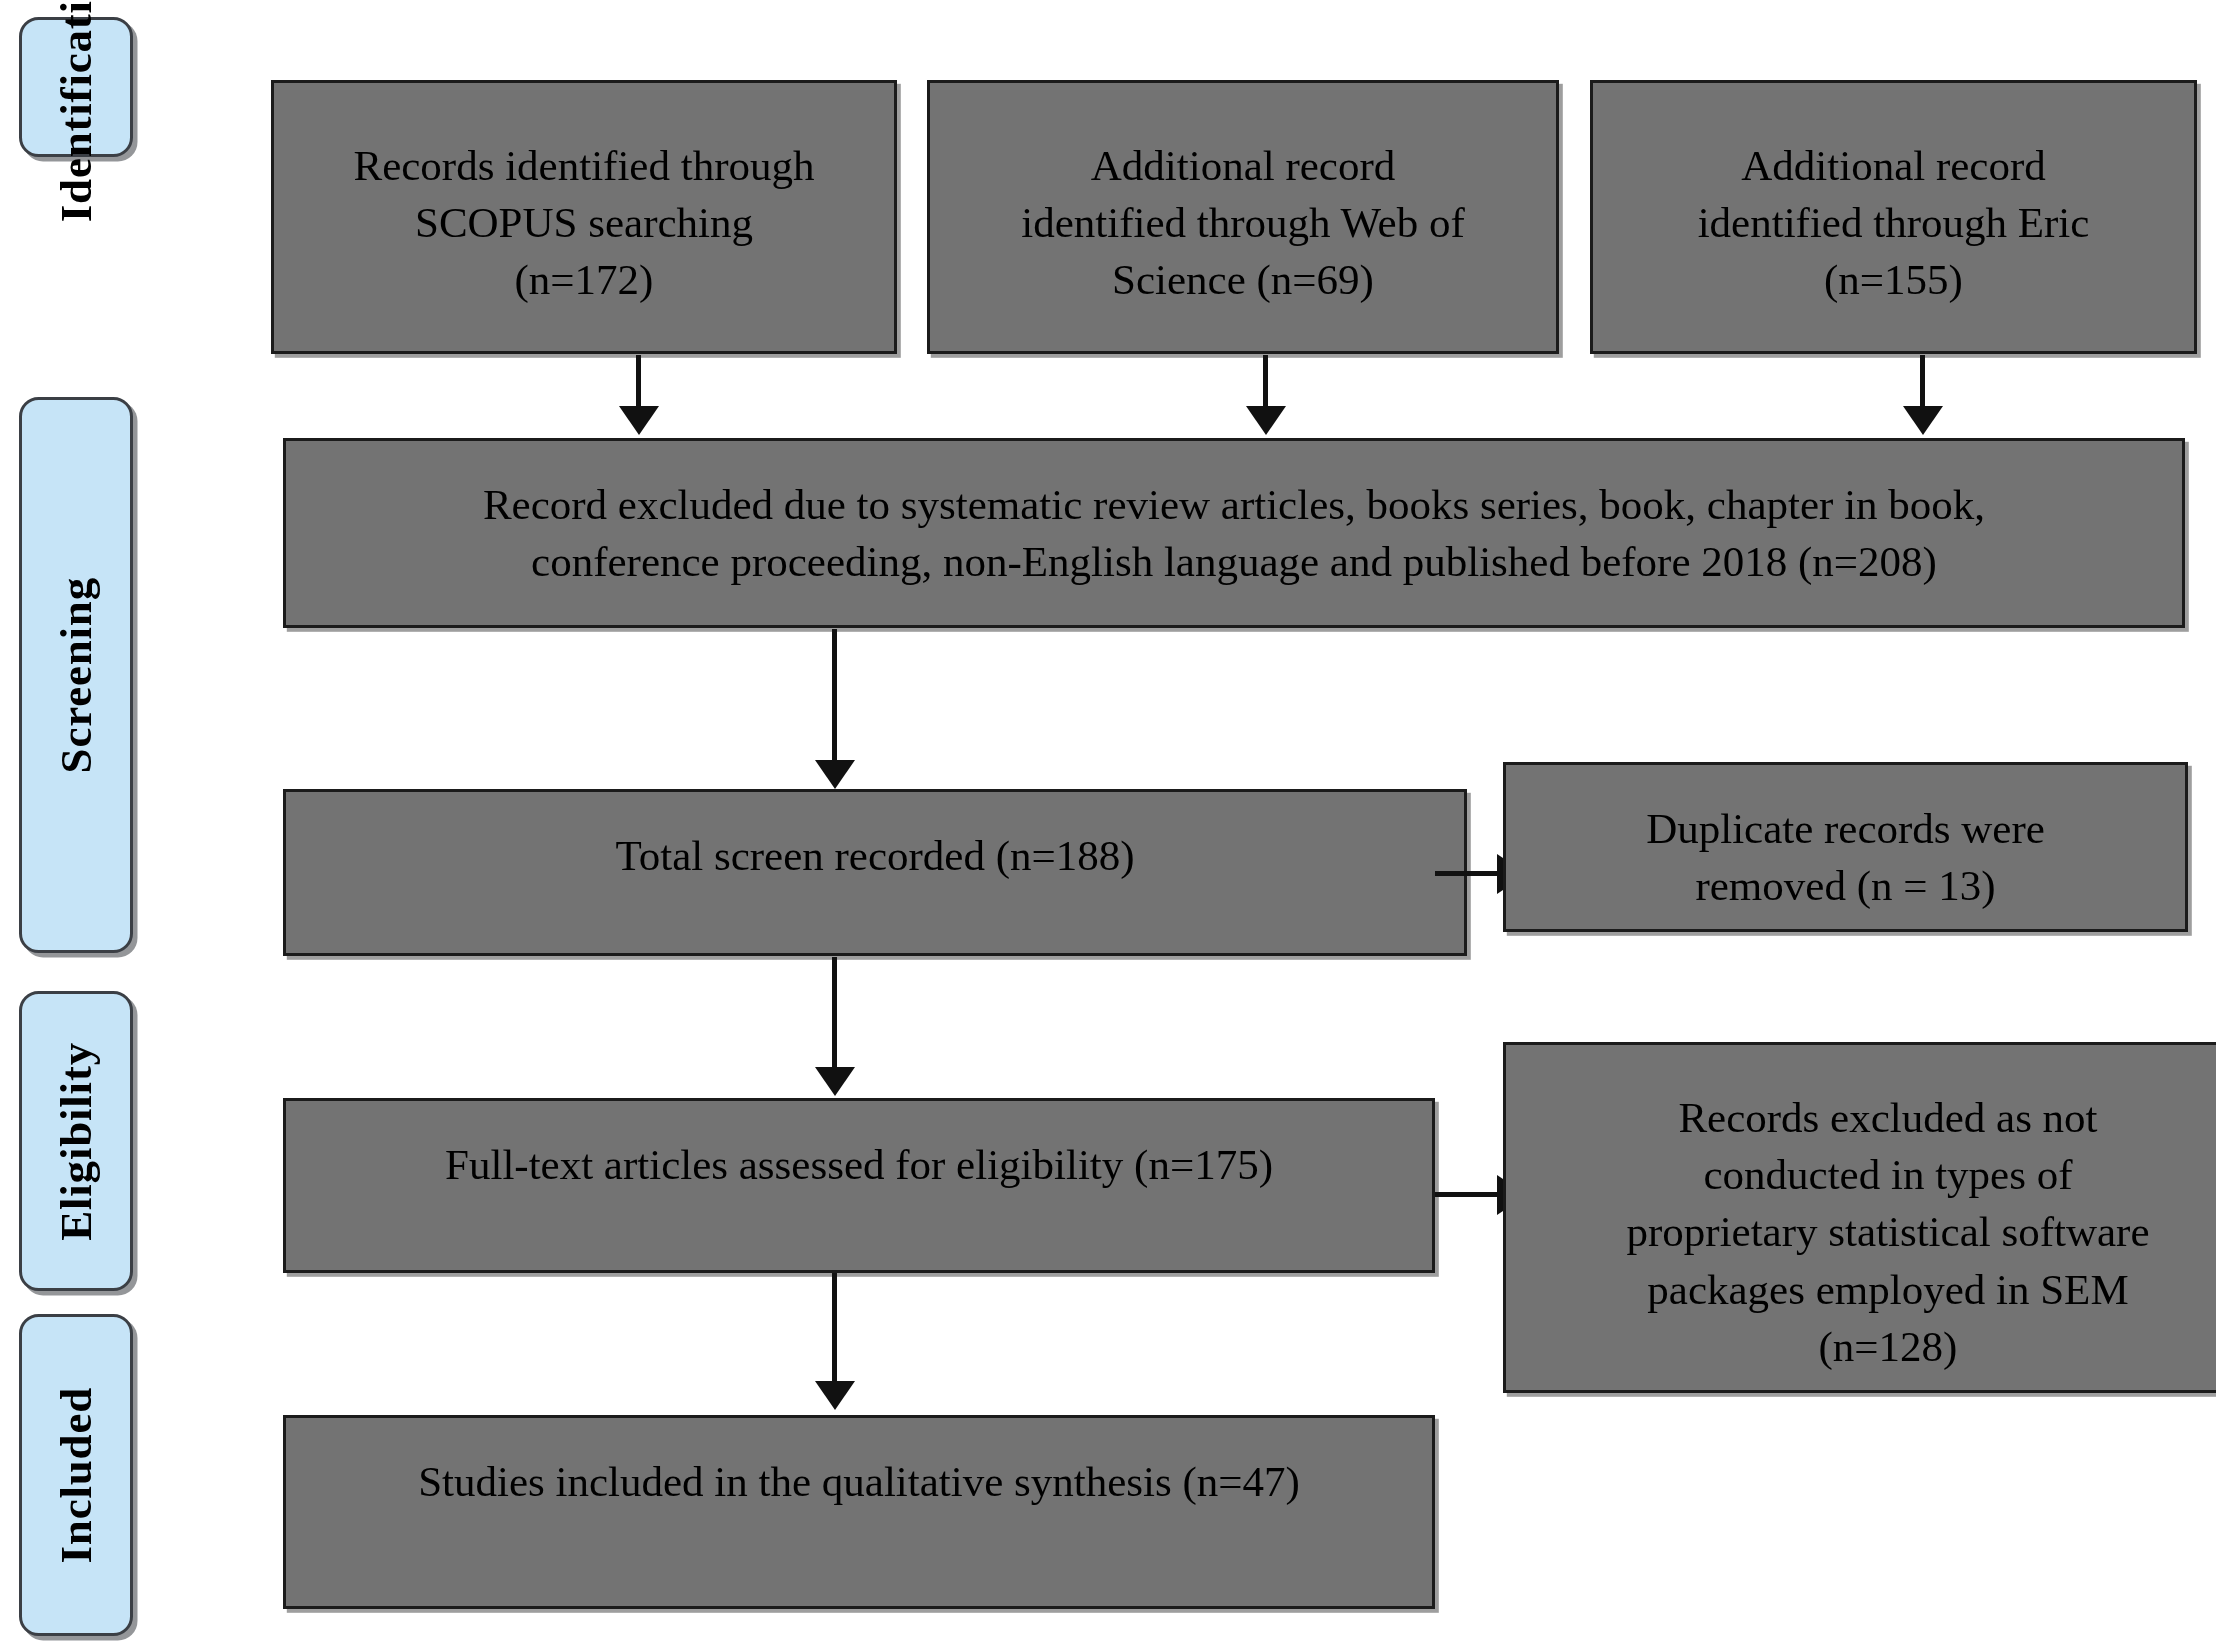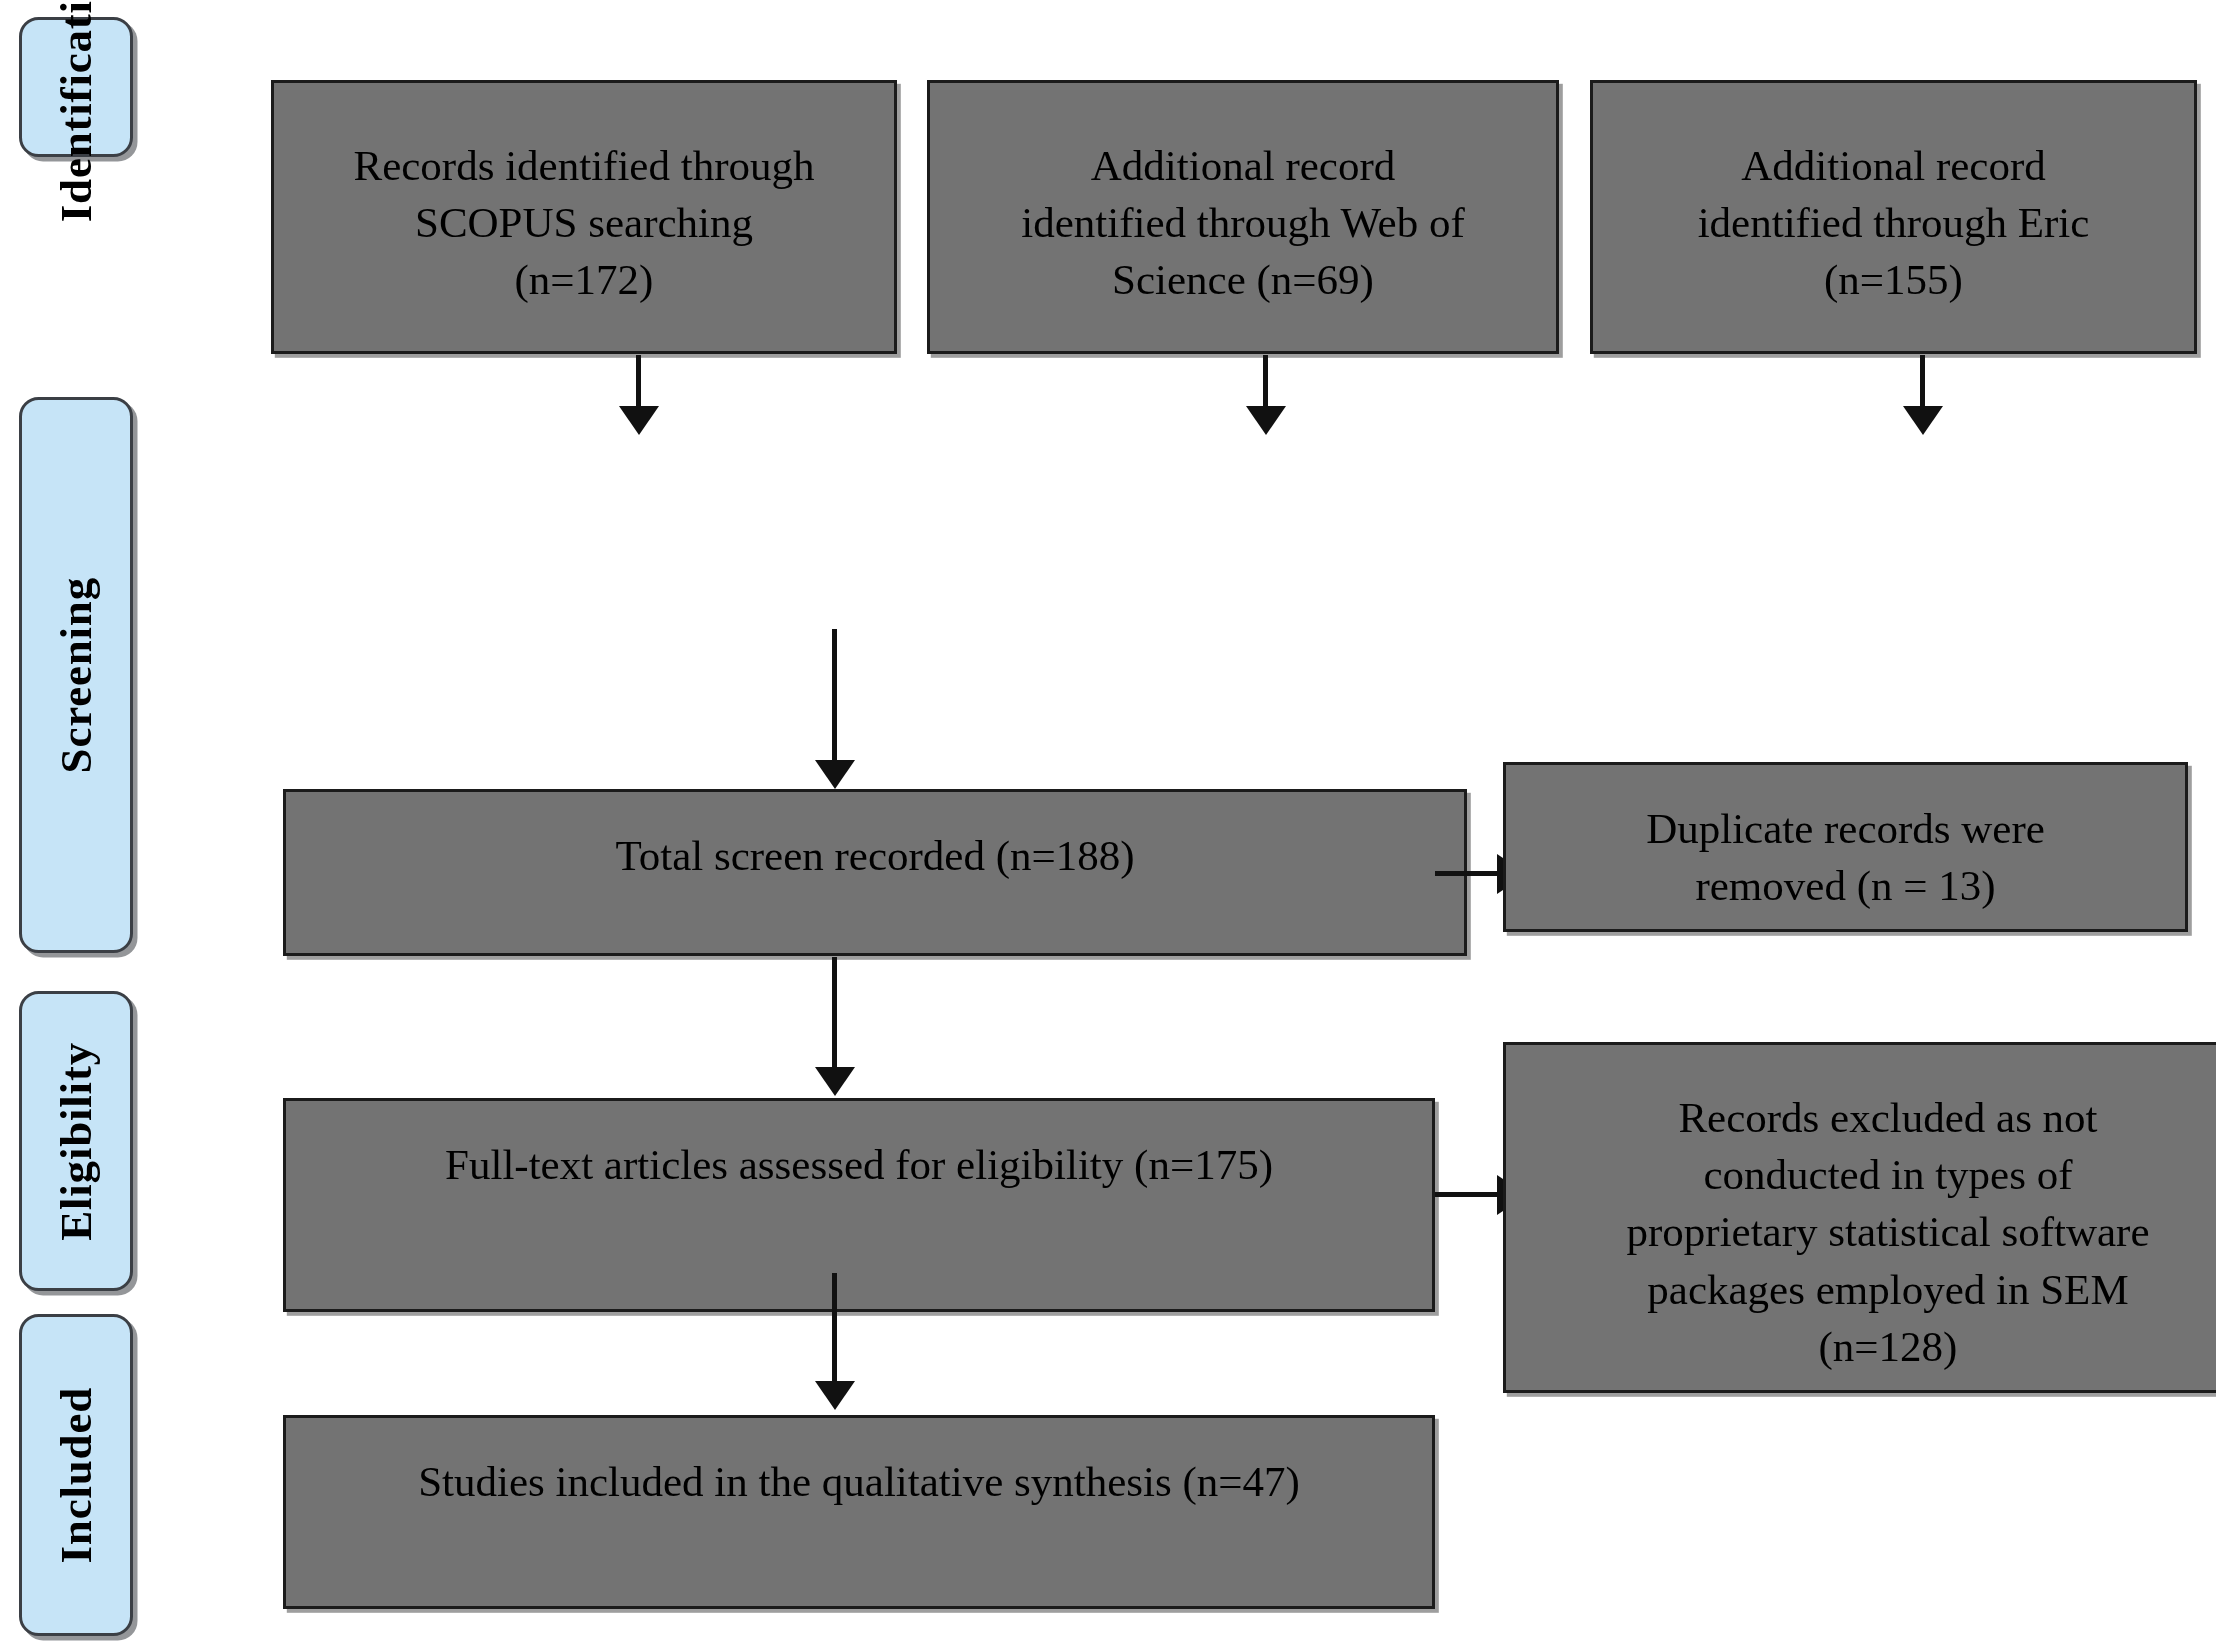--- a/index.html
+++ b/index.html
@@ -135,37 +135,41 @@
   <div class="fbox" style="left:1590px; top:80px; width:607px; height:274px;">
     <span class="ftext pad-top-lg">Additional record
 identified through Eric
 (n=155)</span>
   </div>
 
   <div class="arrow-v" style="left:636px; top:355px; height:54px;"></div>
   <div class="arrow-v" style="left:1263px; top:355px; height:54px;"></div>
   <div class="arrow-v" style="left:1920px; top:355px; height:54px;"></div>
 
+  <div class="fbox" style="left:283px; top:438px; width:1902px; height:190px;">
+    <span class="ftext pad-top">Record excluded due to systematic review articles, books series, book, chapter in book,
+conference proceeding, non-English language and published before 2018 (n=208)</span>
+  </div>
 
   <div class="arrow-v" style="left:832px; top:629px; height:134px;"></div>
 
   <div class="fbox" style="left:283px; top:789px; width:1184px; height:167px;">
     <span class="ftext pad-top">Total screen recorded (n=188)</span>
   </div>
 
   <div class="arrow-h" style="left:1435px; top:871px; width:65px;"></div>
 
   <div class="fbox" style="left:1503px; top:762px; width:685px; height:170px;">
     <span class="ftext pad-top">Duplicate records were
 removed (n = 13)</span>
   </div>
 
   <div class="arrow-v" style="left:832px; top:957px; height:113px;"></div>
 
-  <div class="fbox" style="left:283px; top:1098px; width:1152px; height:214px;">
+  <div class="fbox" style="left:283px; top:1098px; width:1152px; height:175px;">
     <span class="ftext pad-top">Full-text articles assessed for eligibility (n=175)</span>
   </div>
 
   <div class="arrow-h" style="left:1435px; top:1192px; width:65px;"></div>
 
   <div class="fbox" style="left:1503px; top:1042px; width:770px; height:351px;">
     <span class="ftext pad-top-xl">Records excluded as not
 conducted in types of
 proprietary statistical software
 packages employed in SEM

